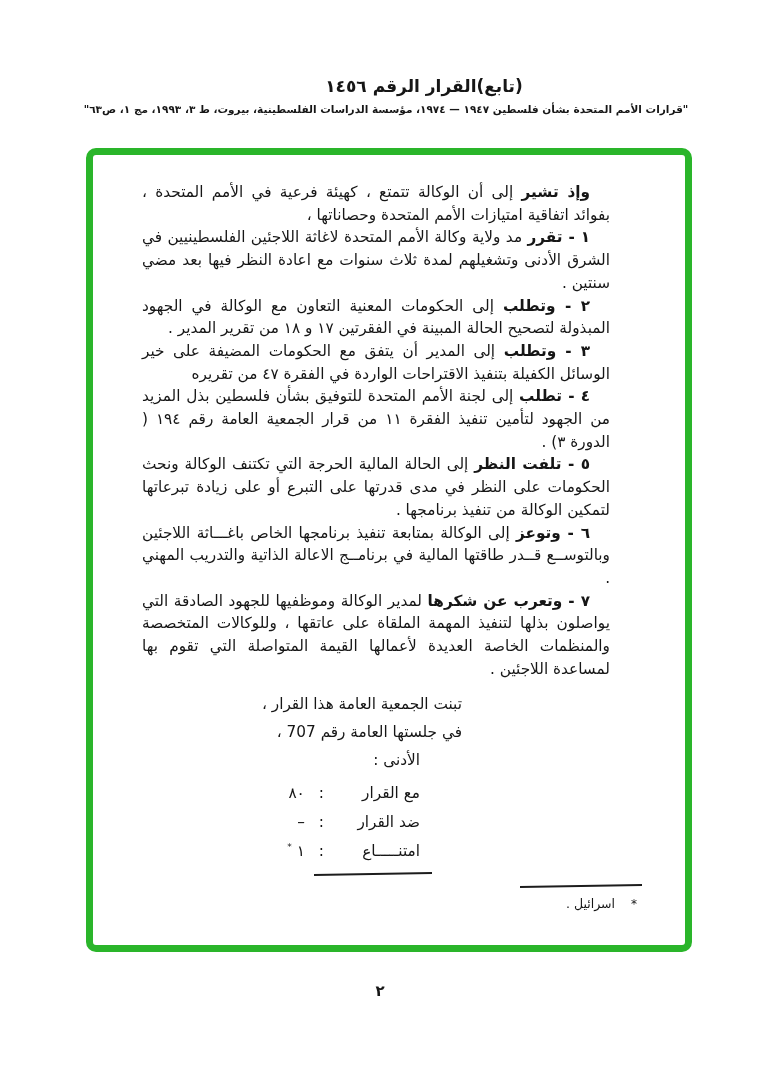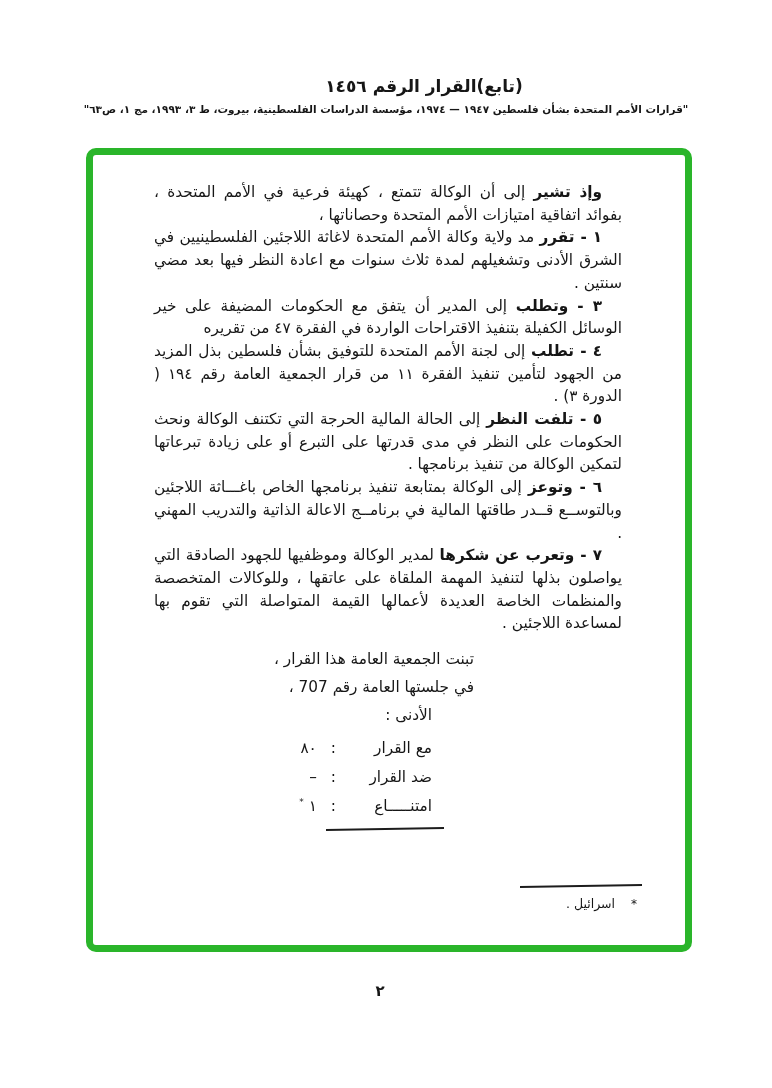--- a/index.html
+++ b/index.html
@@ -14,21 +14,21 @@
   .page-subtitle{
     position:absolute;top:103px;left:0;width:772px;text-align:center;
     direction:rtl;font-size:10.5px;font-weight:bold;
   }
   .doc-frame{
     position:absolute;left:86px;top:148px;width:606px;height:804px;
     box-sizing:border-box;border:7px solid #2ab52a;border-radius:10px;
     background:#ffffff;
   }
   .doc-body{
-    position:absolute;top:26px;left:61px;width:468px;
+    position:absolute;top:26px;left:49px;width:468px;
     direction:rtl;text-align:justify;
     font-size:15.3px;line-height:22.7px;
   }
   .para{margin:0;text-indent:20px;}
   .para .lead{font-weight:bold;}
   .closing{margin-top:12px;}
   .closing-line{margin:4px 148px 0 0;line-height:24px;text-align:right;}
   .closing-line.indent-more{margin-right:190px;}
   .votes{margin-top:5px;}
   .vote-row{
@@ -64,20 +64,21 @@
 <div class="page-subtitle">"قرارات الأمم المتحدة بشأن فلسطين ١٩٤٧ — ١٩٧٤، مؤسسة الدراسات الفلسطينية، بيروت، ط ٣، ١٩٩٣، مج ١، ص٦٣"</div>
 
 <div class="doc-frame">
 
   <div class="doc-body">
 
     <p class="para"><span class="lead">وإذ تشير</span> <span>إلى أن الوكالة تتمتع ، كهيئة فرعية في الأمم المتحدة ، بفوائد اتفاقية امتيازات الأمم المتحدة وحصاناتها ،</span></p>
 
     <p class="para"><span class="lead">١ - تقرر</span> <span>مد ولاية وكالة الأمم المتحدة لاغاثة اللاجئين الفلسطينيين في الشرق الأدنى وتشغيلهم لمدة ثلاث سنوات مع اعادة النظر فيها بعد مضي سنتين .</span></p>
 
+    <p class="para"><span class="lead">٢ - وتطلب</span> <span>إلى الحكومات المعنية التعاون مع الوكالة في الجهود المبذولة لتصحيح الحالة المبينة في الفقرتين ١٧ و ١٨ من تقرير المدير .</span></p>
 
     <p class="para"><span class="lead">٣ - وتطلب</span> <span>إلى المدير أن يتفق مع الحكومات المضيفة على خير الوسائل الكفيلة بتنفيذ الاقتراحات الواردة في الفقرة ٤٧ من تقريره</span></p>
 
     <p class="para"><span class="lead">٤ - تطلب</span> <span>إلى لجنة الأمم المتحدة للتوفيق بشأن فلسطين بذل المزيد من الجهود لتأمين تنفيذ الفقرة ١١ من قرار الجمعية العامة رقم ١٩٤ ( الدورة ٣) .</span></p>
 
     <p class="para"><span class="lead">٥ - تلفت النظر</span> <span>إلى الحالة المالية الحرجة التي تكتنف الوكالة ونحث الحكومات على النظر في مدى قدرتها على التبرع أو على زيادة تبرعاتها لتمكين الوكالة من تنفيذ برنامجها .</span></p>
 
     <p class="para"><span class="lead">٦ - وتوعز</span> <span>إلى الوكالة بمتابعة تنفيذ برنامجها الخاص باغـــاثة اللاجئين وبالتوســع قــدر طاقتها المالية في برنامــج الاعالة الذاتية والتدريب المهني .</span></p>
 
     <p class="para"><span class="lead">٧ - وتعرب عن شكرها</span> <span>لمدير الوكالة وموظفيها للجهود الصادقة التي يواصلون بذلها لتنفيذ المهمة الملقاة على عاتقها ، وللوكالات المتخصصة والمنظمات الخاصة العديدة لأعمالها القيمة المتواصلة التي تقوم بها لمساعدة اللاجئين .</span></p>

